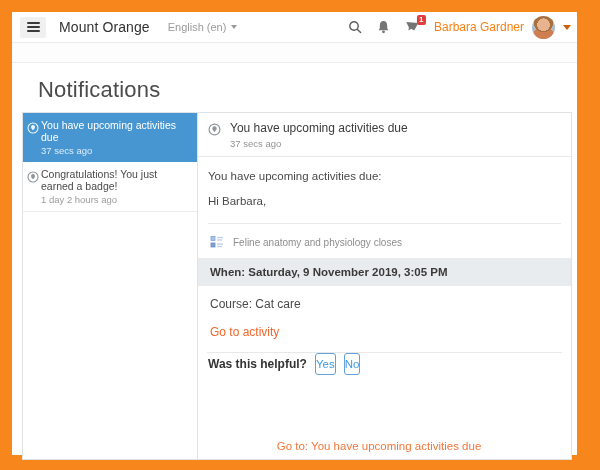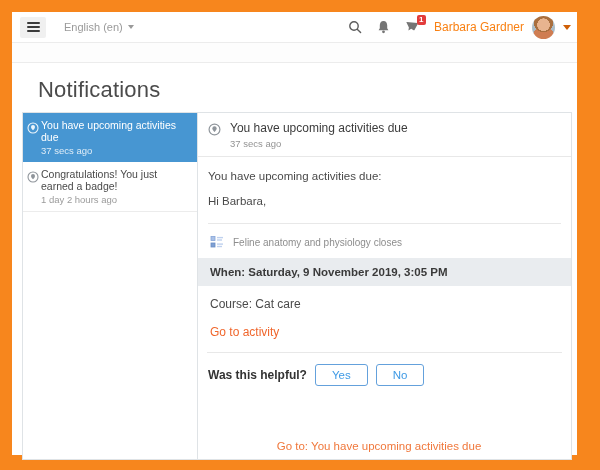--- a/index.html
+++ b/index.html
@@ -80,43 +80,44 @@
   .activity{border-top:1px solid #e8e8e8;margin-top:16px;}
   .activity-name{display:flex;align-items:center;padding:11px 2px 9px;font-size:10px;color:#8d8d8d;}
   .activity-name svg{margin-right:9px;flex-shrink:0;}
   .when-bar{
     background:#e9ecef;margin:0 -10px;padding:8px 12px;
     font-size:11.5px;font-weight:bold;color:#3a3a3a;
   }
   .course-row{padding:11px 2px;font-size:12px;color:#4a4a4a;}
   .goto-activity{display:inline-block;padding:2px 2px 13px;font-size:12px;color:#f0662c;text-decoration:none;cursor:pointer;}
   .body-divider{border-top:1px solid #e8e8e8;margin:0 -1px;}
-  .feedback{display:flex;align-items:center;margin-top:11px;}
+  .feedback{display:flex;align-items:center;margin-top:0;}
   .fb-q{font-size:12px;font-weight:bold;color:#333;}
   .fb-btn{
     background:#fff;border:1px solid #64a1dc;color:#3f9ae5;
-    font-size:11.5px;padding:4px 16px;border-radius:3px;margin-left:8px;cursor:pointer;
+    font-size:11.5px;padding:4px 0;border-radius:3px;margin-left:8px;cursor:pointer;
     font-family:inherit;
   }
   .footer-link{
     position:absolute;left:0;right:11px;bottom:7px;text-align:center;
     font-size:11.5px;color:#f0783c;text-decoration:none;cursor:pointer;
   }
 </style>
 </head>
 <body>
 
 <div class="page">
 
   <div class="topbar">
     <button class="hamburger" aria-label="menu">
       <span></span>
         <span></span>
         <span></span>
     </button>
+    <div class="site-name">Mount Orange</div>
     <div class="lang">
       <span>English (en)</span>
       <span class="caret-down"></span>
     </div>
     <div class="topbar-right">
       <button class="iconbtn" aria-label="search">
         <svg width="14" height="14" viewBox="0 0 14 14">
           <circle cx="6" cy="6" r="4.2" fill="none" stroke="#5c5c5c" stroke-width="1.4"></circle>
           <line x1="9.2" y1="9.2" x2="12.6" y2="12.6" stroke="#5c5c5c" stroke-width="1.4" stroke-linecap="round"></line>
         </svg>

